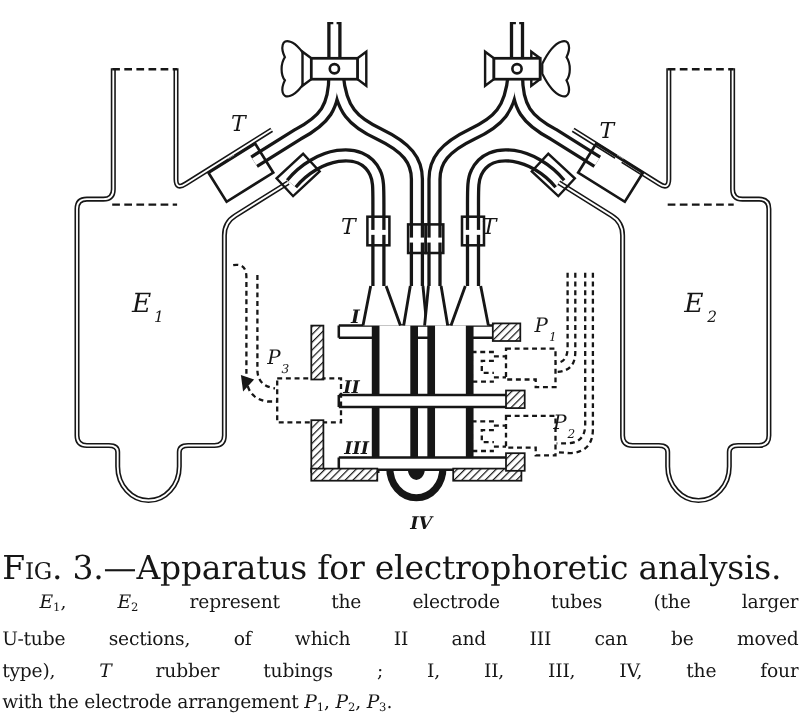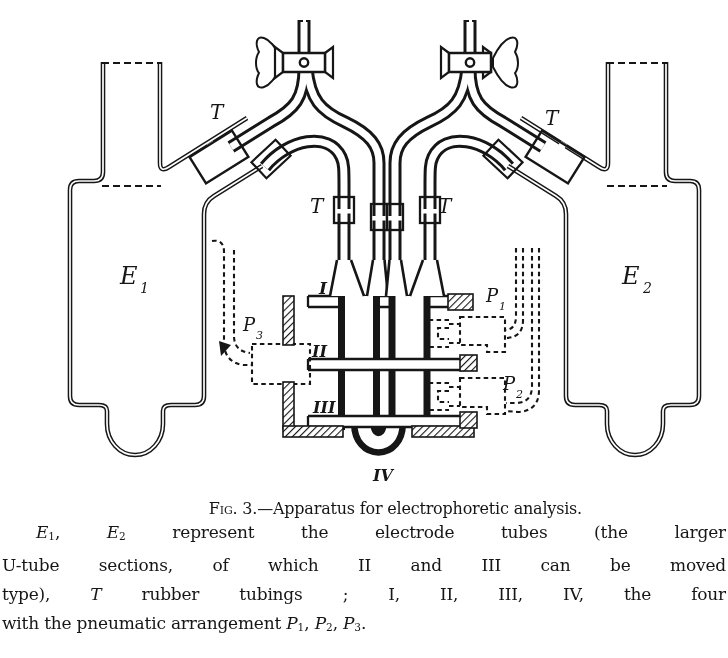--- a/index.html
+++ b/index.html
@@ -1,20 +1,20 @@
 <!DOCTYPE html>
 <html><head>
 <meta charset="utf-8">
 <style>
   html,body{margin:0;padding:0;background:#ffffff;}
   .page{position:relative;width:728px;height:658px;background:#ffffff;overflow:hidden;
         font-family:"DejaVu Serif", serif;color:#161616;}
   svg text{font-family:"DejaVu Serif", serif;fill:#161616;}
   .caption-wrap{padding:0 2px;}
-  .fig-line{width:580px;text-align:right;font-size:16px;margin-top:3px;letter-spacing:-0.2px;white-space:nowrap;}
+  .fig-line{width:580px;text-align:right;font-size:30px;margin-top:3px;letter-spacing:-0.2px;white-space:nowrap;}
   .fig-sc{font-variant:small-caps;}
   .cap-body{width:724px;font-size:17px;line-height:29px;letter-spacing:-0.2px;}
   .cap-line{overflow:hidden;white-space:nowrap;}
   .cap-line.just{text-align:justify;text-align-last:justify;white-space:normal;}
   .cap-line.ind{text-indent:34px;}
   .it{font-style:italic;}
   .sb{font-size:62%;vertical-align:-0.22em;letter-spacing:0;}
 </style>
 </head>
 <body>
@@ -193,17 +193,17 @@
     <text x="516" y="398" font-size="11">2</text>
   </g>
 </svg>
 
 <div class="caption-wrap">
   <div class="fig-line"><span class="fig-sc">Fig. 3.</span><span>—Apparatus for electrophoretic analysis.</span></div>
   <div class="cap-body">
         <div class="cap-line just ind"><span class="it">E</span><span class="sb">1</span><span>, </span><span class="it">E</span><span class="sb">2</span><span> represent the electrode tubes (the larger</span></div>
         <div class="cap-line just"><span>U-tube sections, of which II and III can be moved</span></div>
         <div class="cap-line just"><span>type), </span><span class="it">T</span><span> rubber tubings ; I, II, III, IV, the four</span></div>
-        <div class="cap-line"><span>with the pneumatic arrangement </span><span class="it">P</span><span class="sb">1</span><span>, </span><span class="it">P</span><span class="sb">2</span><span>, </span><span class="it">P</span><span class="sb">3</span><span>.</span></div>
+        <div class="cap-line"><span>with the electrode arrangement </span><span class="it">P</span><span class="sb">1</span><span>, </span><span class="it">P</span><span class="sb">2</span><span>, </span><span class="it">P</span><span class="sb">3</span><span>.</span></div>
       </div>
 </div>
 
 </div>
 
 </body></html>

